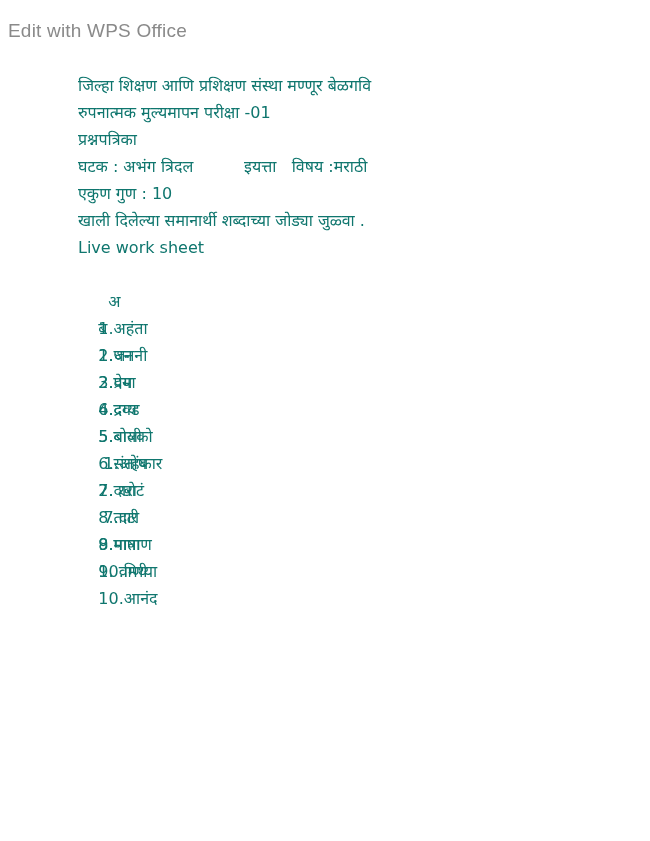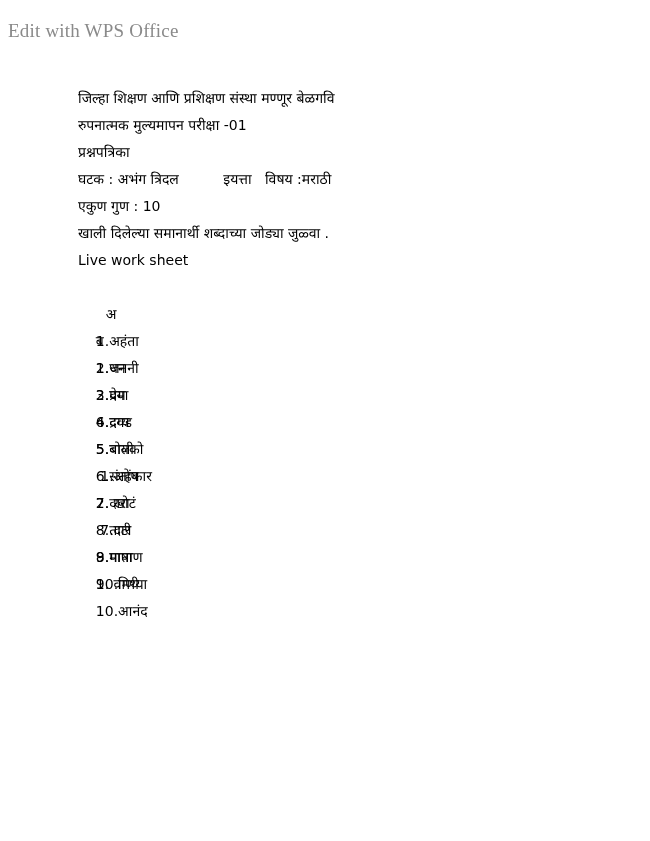--- a/index.html
+++ b/index.html
@@ -9,31 +9,30 @@
     font-family: "DejaVu Sans", "Liberation Sans", sans-serif;
     position: relative;
     overflow: hidden;
   }
   .wps-banner {
     position: absolute;
     left: 8px; top: 20px;
     font-size: 19px;
     letter-spacing: 0.2px;
     color: #8a8a8a;
-    font-family: Liberation Serif, serif;
+    font-family: Liberation Sans, sans-serif;
     cursor: pointer;
     white-space: pre;
   }
   .doc-content {
     position: absolute;
     left: 78px; top: 72px;
     width: 540px;
-    font-size: 14px;
-    color: #000000;
-    margin-top: 13px;
+    font-size: 16px;
+    color: #0f766e;
   }
   .doc-line,
   .cols-header,
   .match-row {
     height: 27px;
     line-height: 27px;
     white-space: pre;
   }
   .cols-header .col-a {
     display: inline-block;

